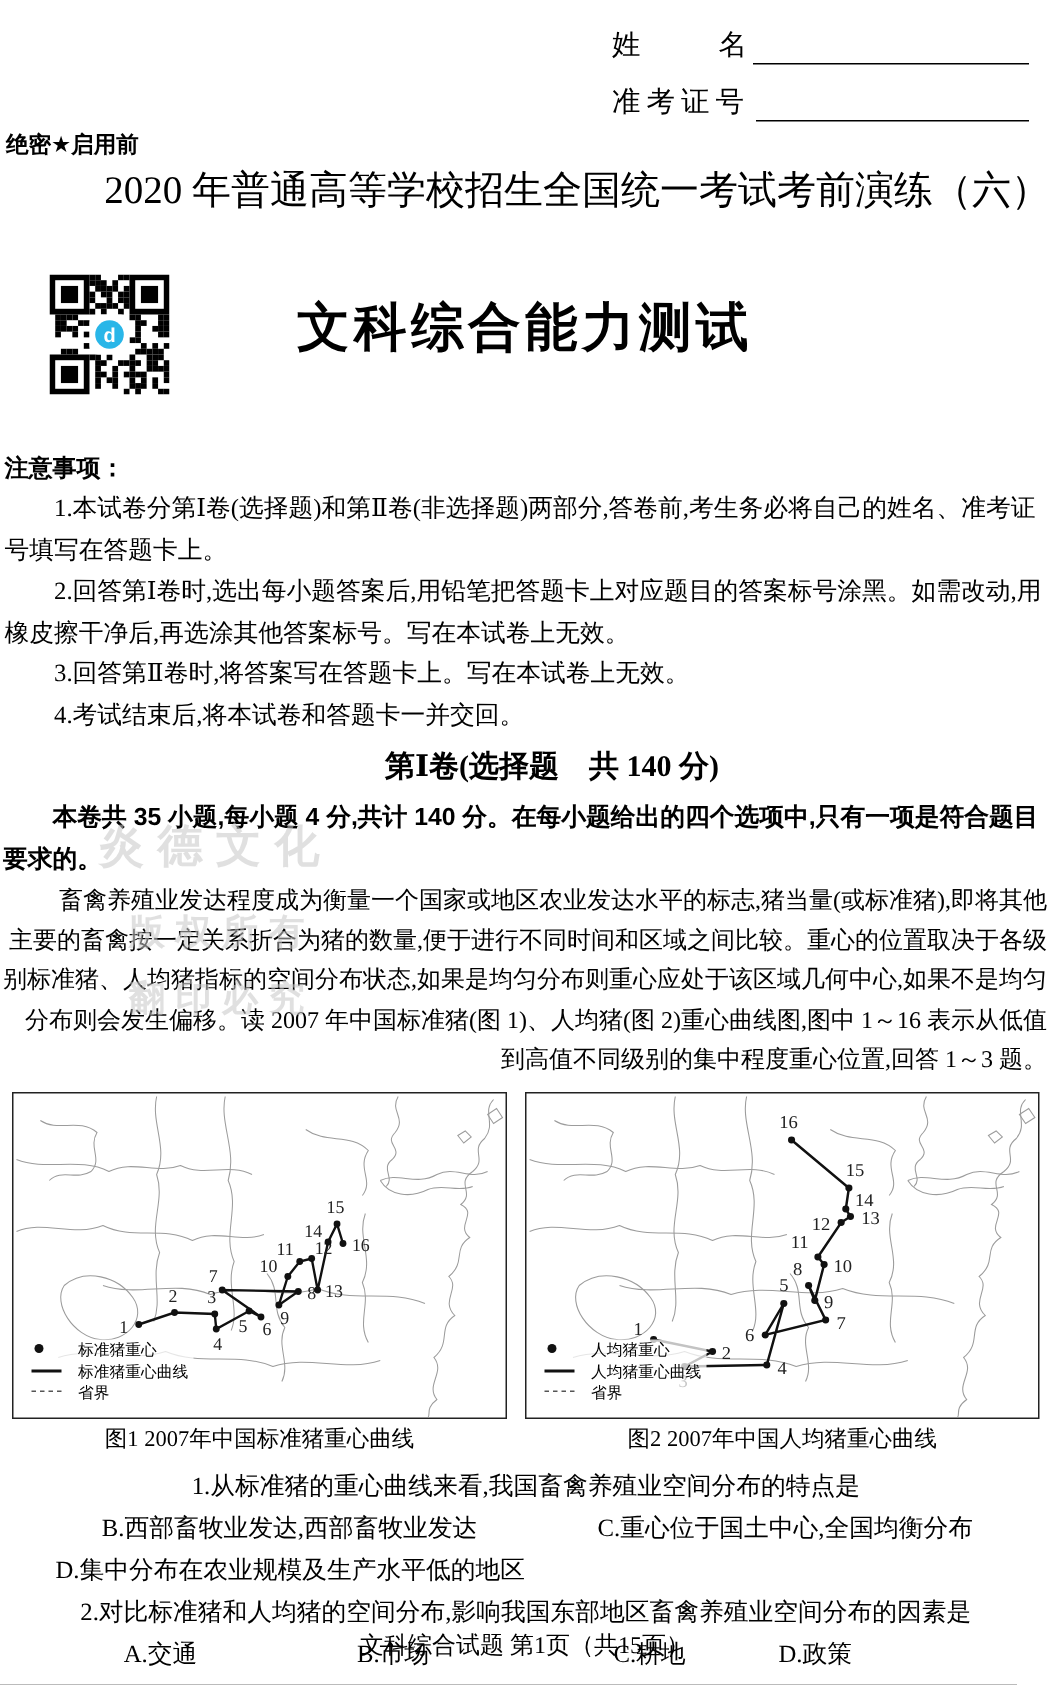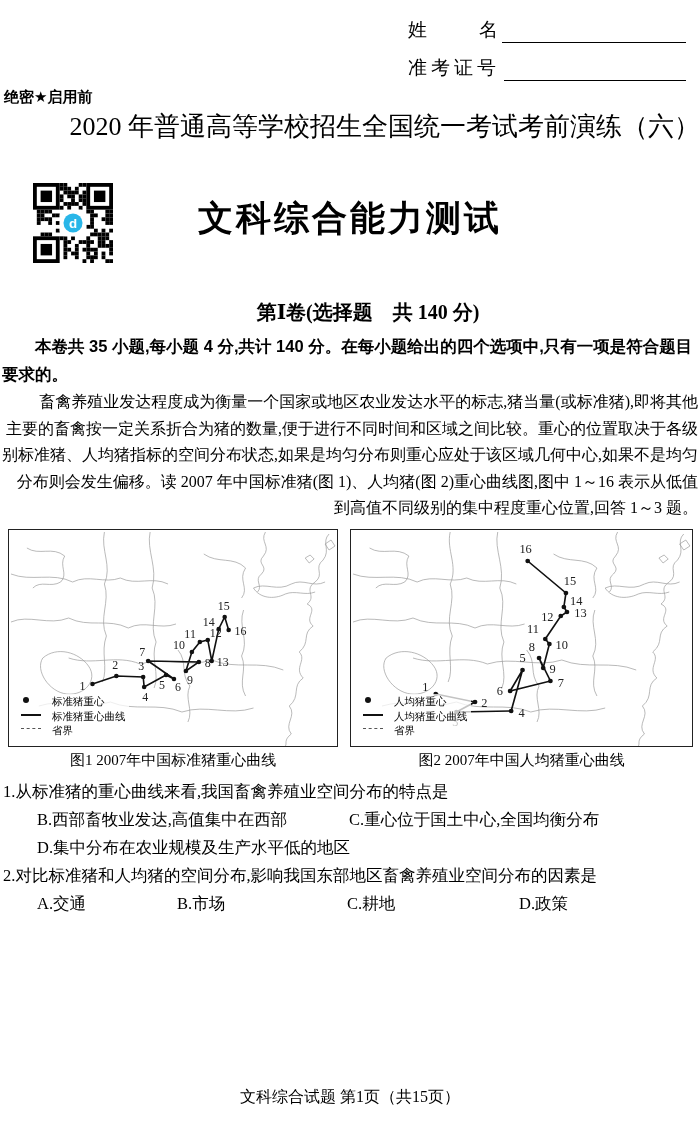--- a/index.html
+++ b/index.html
@@ -39,21 +39,21 @@
   .map-box svg{display:block;width:100%;height:100%;}
   .pt-label{font-size:12px;fill:#222;font-family:"Liberation Serif","DejaVu Serif",serif;}
   .legend{position:absolute;left:9px;bottom:6px;font-size:10.5px;line-height:14.5px;background:rgba(255,255,255,.75);padding:1px 3px;}
   .legend-row{display:flex;}
   .sym{display:inline-block;width:24px;margin-right:7px;position:relative;height:10px;}
   .sym-dot::before{content:"";position:absolute;left:2px;top:2px;width:6px;height:6px;border-radius:50%;background:#111;}
   .sym-line::before{content:"";position:absolute;left:0;top:4px;width:20px;height:2px;background:#111;}
   .sym-dashed::before{content:"";position:absolute;left:0;top:4px;width:20px;border-top:1px dashed #555;}
   .caption{text-align:center;font-size:15px;margin-top:4px;white-space:nowrap;}
 
-  .questions{margin:8px 2px 0 3px;font-size:16.5px;line-height:28px;position:relative;z-index:1;}
+  .questions{margin:8px 2px 0 3px;font-size:16.5px;line-height:28px;position:relative;z-index:1;text-align:center;}
   .stem{white-space:nowrap;}
   .opts2{display:grid;grid-template-columns:312px auto;padding-left:34px;}
   .opts4{display:flex;padding-left:34px;}
   .opts4 .opt:nth-child(1){width:140px;}
   .opts4 .opt:nth-child(2){width:170px;}
   .opts4 .opt:nth-child(3){width:172px;}
   .opt{white-space:nowrap;}
 
   .footer{position:absolute;left:0;bottom:15px;width:100%;text-align:center;font-size:16px;z-index:1;}
 
@@ -250,20 +250,27 @@
         <rect x="0" y="56" width="28" height="28" fill="#000"></rect>
         <rect x="4" y="60" width="20" height="20" fill="#fff"></rect>
         <rect x="8" y="64" width="12" height="12" fill="#000"></rect>
         <rect x="28" y="28" width="28" height="28" fill="#fff" rx="6"></rect>
         <circle cx="42" cy="42" r="10" fill="#29b6e8"></circle>
         <text x="42" y="47" text-anchor="middle" font-family="Liberation Sans, sans-serif" font-size="14" font-weight="bold" fill="#fff">d</text>
       </svg>
     <div class="subject-title hei">文科综合能力测试</div>
   </div>
 
+  <div class="notice">
+    <div class="notice-head hei">注意事项：</div>
+    <p>1.本试卷分第Ⅰ卷(选择题)和第Ⅱ卷(非选择题)两部分,答卷前,考生务必将自己的姓名、准考证号填写在答题卡上。</p>
+    <p>2.回答第Ⅰ卷时,选出每小题答案后,用铅笔把答题卡上对应题目的答案标号涂黑。如需改动,用橡皮擦干净后,再选涂其他答案标号。写在本试卷上无效。</p>
+    <p>3.回答第Ⅱ卷时,将答案写在答题卡上。写在本试卷上无效。</p>
+    <p>4.考试结束后,将本试卷和答题卡一并交回。</p>
+  </div>
 
   <div class="vol-title">第Ⅰ卷(选择题　共 140 分)</div>
 
   <p class="intro hei">本卷共 35 小题,每小题 4 分,共计 140 分。在每小题给出的四个选项中,只有一项是符合题目要求的。</p>
 
   <p class="passage">畜禽养殖业发达程度成为衡量一个国家或地区农业发达水平的标志,猪当量(或标准猪),即将其他主要的畜禽按一定关系折合为猪的数量,便于进行不同时间和区域之间比较。重心的位置取决于各级别标准猪、人均猪指标的空间分布状态,如果是均匀分布则重心应处于该区域几何中心,如果不是均匀分布则会发生偏移。读 2007 年中国标准猪(图 1)、人均猪(图 2)重心曲线图,图中 1～16 表示从低值到高值不同级别的集中程度重心位置,回答 1～3 题。</p>
 
   <div class="figures">
     <div class="figure" style="width:330px">
       <div class="map-box">
@@ -378,21 +385,21 @@
           </div>
       </div>
       <div class="caption">图2  2007年中国人均猪重心曲线</div>
     </div>
   </div>
 
   <div class="questions">
     <div class="q">
       <div class="stem">1.从标准猪的重心曲线来看,我国畜禽养殖业空间分布的特点是</div>
       <div class="opts2">
-        <span class="opt">B.西部畜牧业发达,高值集中在西部</span>
+        <span class="opt">B.西部畜牧业发达,西部畜牧业发达</span>
         <span class="opt">C.重心位于国土中心,全国均衡分布</span>
         <span class="opt">D.集中分布在农业规模及生产水平低的地区</span>
       </div>
     </div>
     <div class="q">
       <div class="stem">2.对比标准猪和人均猪的空间分布,影响我国东部地区畜禽养殖业空间分布的因素是</div>
       <div class="opts4">
         <span class="opt">A.交通</span>
         <span class="opt">B.市场</span>
         <span class="opt">C.耕地</span>

